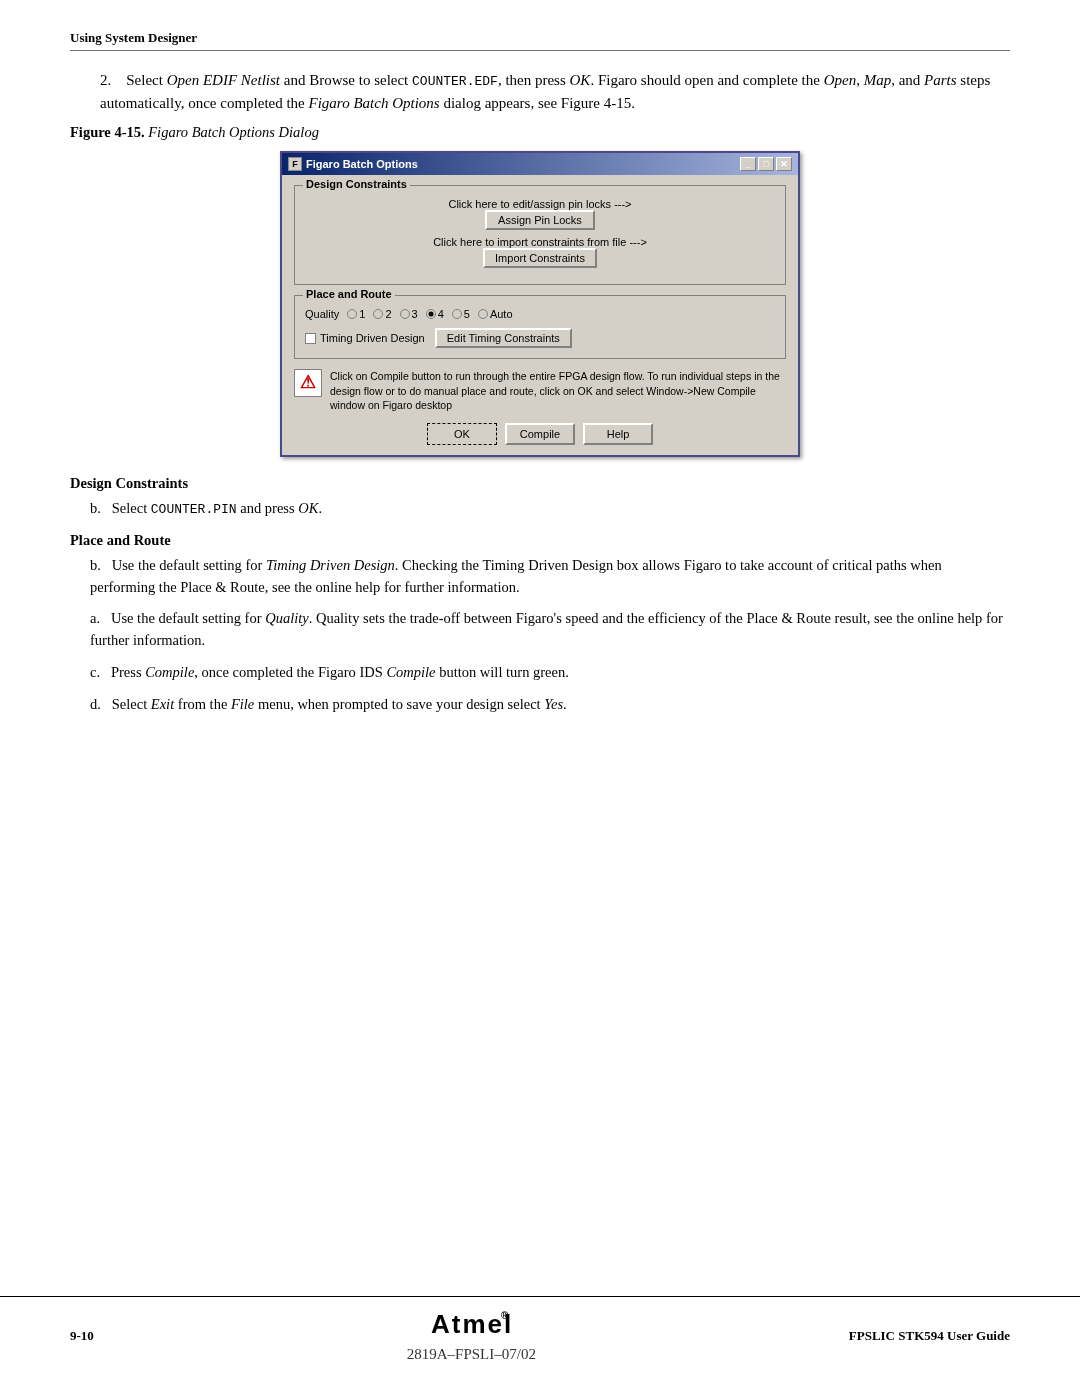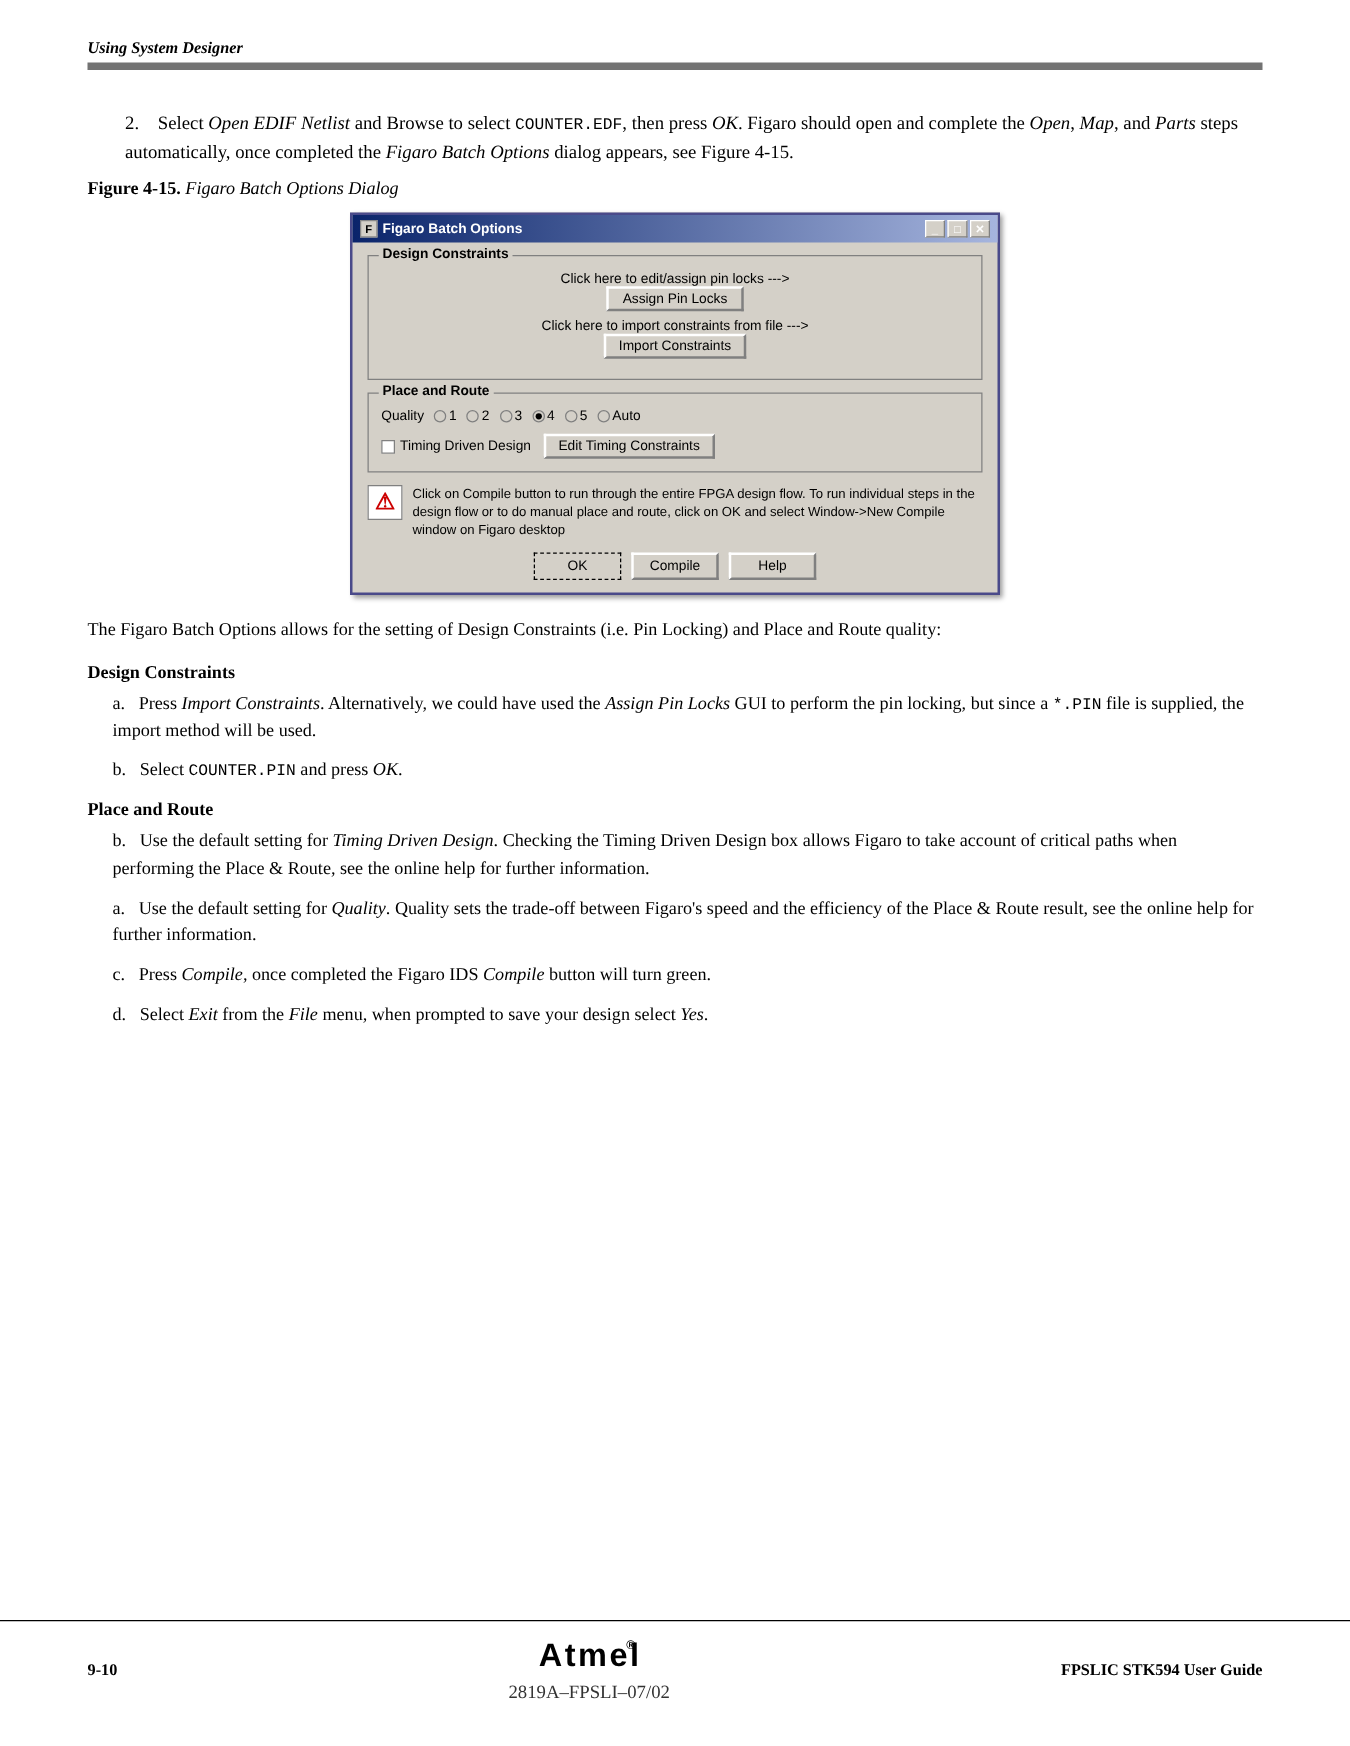--- a/index.html
+++ b/index.html
@@ -12,25 +12,24 @@
       color: #000000;
       position: relative;
     }
 
     .page-container {
       padding: 30px 70px 60px 70px;
     }
 
     
     .page-header {
-      font-style: italic;
       font-weight: bold;
       font-size: 13px;
-      margin-bottom: 32px;
-      border-bottom: 6px solid #737373;
+      margin-bottom: 18px;
+      border-bottom: 1px solid #737373;
       padding-bottom: 4px;
     }
 
     
     .body-text {
       font-size: 14.5px;
       line-height: 1.5;
       margin-bottom: 14px;
     }
 
@@ -455,32 +454,24 @@
         <div class="dialog-buttons">
           <button class="dialog-btn dashed-border-btn">OK</button>
           <button class="dialog-btn">Compile</button>
           <button class="dialog-btn">Help</button>
         </div>
 
       </div>
     </div>
   </div>
 
-  <p class="body-text">
-    The Figaro Batch Options allows for the setting of Design Constraints (i.e. Pin Locking) and Place and Route quality:
-  </p>
 
   <div class="section-heading">Design Constraints</div>
 
   <div class="sub-list">
-    <div class="sub-list-item">
-      a.&nbsp;&nbsp;&nbsp;Press <em>Import Constraints</em>. Alternatively, we could have used the <em>Assign Pin
-      Locks</em> GUI to perform the pin locking, but since a <code>*.PIN</code> file is supplied, the
-      import method will be used.
-    </div>
     <div class="sub-list-item">
       b.&nbsp;&nbsp;&nbsp;Select <code>COUNTER.PIN</code> and press <em>OK</em>.
     </div>
   </div>
 
   <div class="section-heading">Place and Route</div>
 
   <div class="sub-list">
     <div class="sub-list-item">
       b.&nbsp;&nbsp;&nbsp;Use the default setting for <em>Timing Driven Design</em>. Checking the Timing Driven

